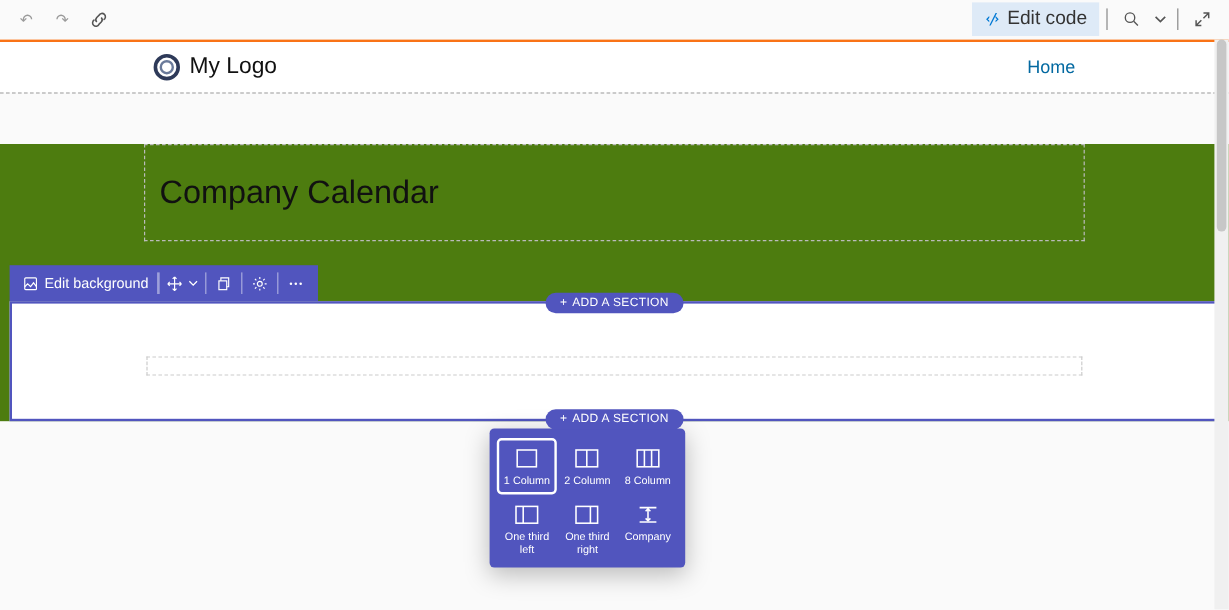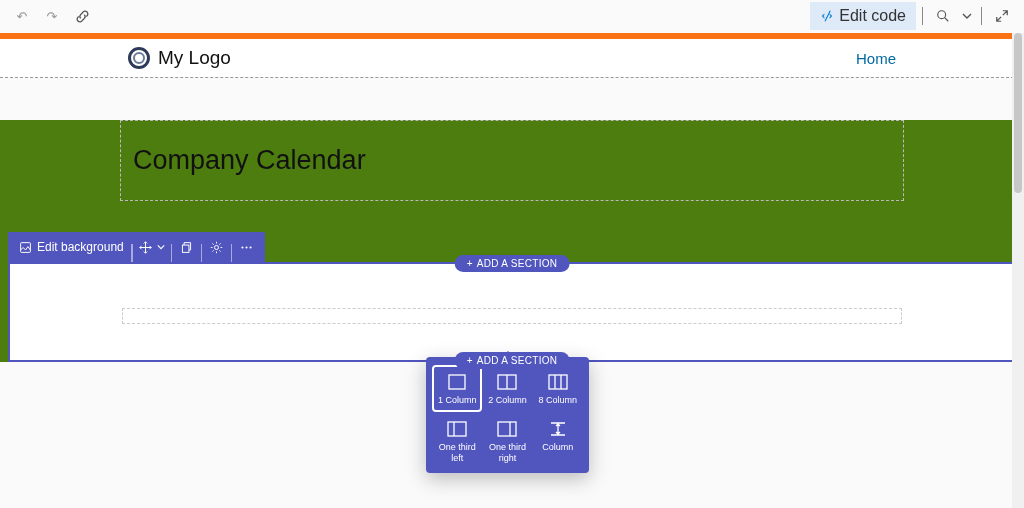--- a/index.html
+++ b/index.html
@@ -4,39 +4,39 @@
 <style>
 *{box-sizing:border-box;margin:0;padding:0;font-family:"Segoe UI",Arial,sans-serif}
 body{background:#fafafa;width:1024px;height:508px;overflow:hidden;position:relative}
 .topbar{height:33px;background:#fafafa;border-bottom:1px solid #fafafa;display:flex;align-items:center;padding:0 8px;justify-content:space-between}
 .topbar-left{display:flex;gap:2px;align-items:center}
 .topbar-right{display:flex;gap:2px;align-items:center}
 .ico-btn{width:28px;height:28px;display:flex;align-items:center;justify-content:center;color:#4a4a4a;border:none;background:none;cursor:pointer;font-size:13px}
 .ico-btn.dis{color:#9a9a9a}
 .edit-code{display:flex;align-items:center;gap:5px;background:#deeaf7;height:28px;padding:0 10px;font-size:16px;color:#333;cursor:pointer;border:none}
 .vsep{width:1px;height:18px;background:#888;margin:0 4px}
-.header{height:44px;background:#fff;display:flex;align-items:center;padding:0 128px 0 128px;justify-content:space-between;border-top:6px solid #f97316}
+.header{height:44px;background:#fff;display:flex;align-items:center;padding:0 128px 0 128px;justify-content:space-between;border-top:2px solid #f97316}
 .logo-row{display:flex;align-items:center;gap:8px}
 .logo-circle{width:22px;height:22px;border:3px solid #2e3a59;border-radius:50%;position:relative}
 .logo-circle::after{content:"";position:absolute;inset:2px;border:2px solid #6a7a9a;border-radius:50%}
 .logo-text{font-size:19px;font-weight:400;color:#111}
 .nav-link{font-size:15px;color:#0369a1;text-decoration:none}
 .dotted-sep{height:1px;border-top:1px dashed #999;margin:0}
 .page{background:#4d7c0f;padding:0}
 .title-card{margin:42px 120px 0 120px;border:1px dashed #bbb;padding:24px 12px 24px 12px}
 .title-text{font-size:27px;font-weight:400;color:#111}
-.sec-toolbar{display:inline-flex;align-items:flex-end;background:#5155be;color:#fff;height:30px;margin:31px 0 0 8px;font-size:12px;padding:0 4px}
+.sec-toolbar{display:inline-flex;align-items:center;background:#5155be;color:#fff;height:30px;margin:20px 0 0 8px;font-size:12px;padding:0 4px}
 .tb-btn{display:flex;align-items:center;gap:5px;padding:0 7px;height:30px;border:none;background:none;color:#fff;cursor:pointer;font-size:12px}
 .tb-sep{width:1px;height:18px;background:rgba(255,255,255,.5)}
 .section-box{margin:0 8px 0 8px;border:2px solid #5155be;height:100px;position:relative;background:#fff}
 .inner-placeholder{position:absolute;left:112px;right:112px;top:44px;height:16px;border:1px dashed #ccc}
 .add-pill{position:absolute;left:50%;transform:translateX(-50%);background:#5155be;color:#fff;font-size:10px;letter-spacing:.3px;padding:3px 12px;border-radius:10px;display:flex;align-items:center;gap:4px;cursor:pointer;border:none;z-index:5}
 .add-pill.top{top:-9px}
 .add-pill.bot{bottom:-9px}
-.callout{position:absolute;left:426px;top:357px;width:163px;background:#5155be;border-radius:4px;padding:10px 8px 6px 8px;box-shadow:0 6px 20px rgba(0,0,0,.25)}
+.callout{position:absolute;left:408px;top:357px;width:163px;background:#5155be;border-radius:4px;padding:10px 8px 6px 8px;box-shadow:0 6px 20px rgba(0,0,0,.25)}
 .callout::before{content:"";position:absolute;top:-6px;left:50%;transform:translateX(-50%);border-left:6px solid transparent;border-right:6px solid transparent;border-bottom:6px solid #5155be}
 .grid{display:grid;grid-template-columns:repeat(3,1fr);gap:4px 4px}
 .cell{display:flex;flex-direction:column;align-items:center;gap:4px;padding:6px 2px 4px 2px;border-radius:2px;cursor:pointer}
 .cell.sel{outline:2px solid #fff}
 .cell-lab{color:#fff;font-size:9px;text-align:center;line-height:1.2}
 .cell svg{stroke:#fff;fill:none}
 .scrollbar{position:absolute;right:0;top:33px;bottom:0;width:12px;background:#f0f0f0}
 .thumb{position:absolute;left:2px;right:2px;top:0;height:160px;background:#c7c7c7;border-radius:4px}
 </style>
 </head>
@@ -182,20 +182,20 @@
       <svg width="22" height="18" viewBox="0 0 22 18" stroke-width="1.3">
           <rect x="2" y="2" width="18" height="14"></rect>
           <path d="M14 2v14"></path>
         </svg>
       <span class="cell-lab">One third right</span>
     </div>
     <div class="cell">
       <svg width="22" height="18" viewBox="0 0 22 18" stroke-width="1.3">
           <path d="M4 3h14M4 15h14M11 4v10M11 4l-2 2M11 4l2 2M11 14l-2-2M11 14l2-2"></path>
         </svg>
-      <span class="cell-lab">Column</span>
+      <span class="cell-lab">Company</span>
     </div>
   </div>
 </div>
 
 <div class="scrollbar">
   <div class="thumb"></div>
 </div>
 
 </body></html>

